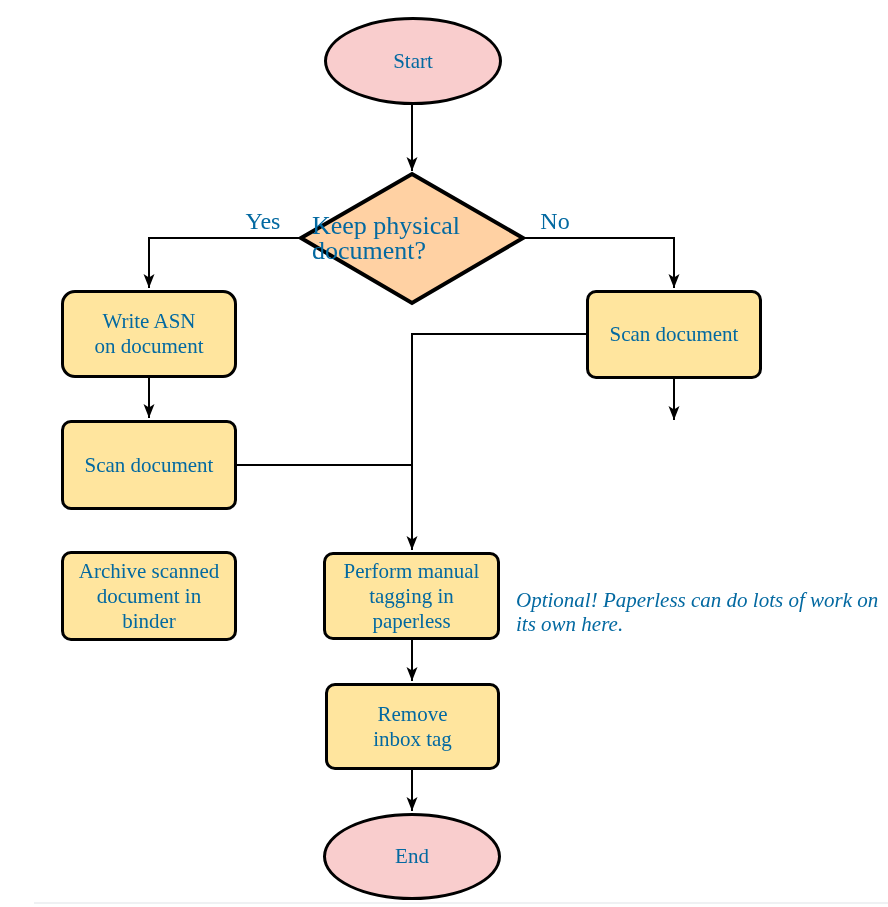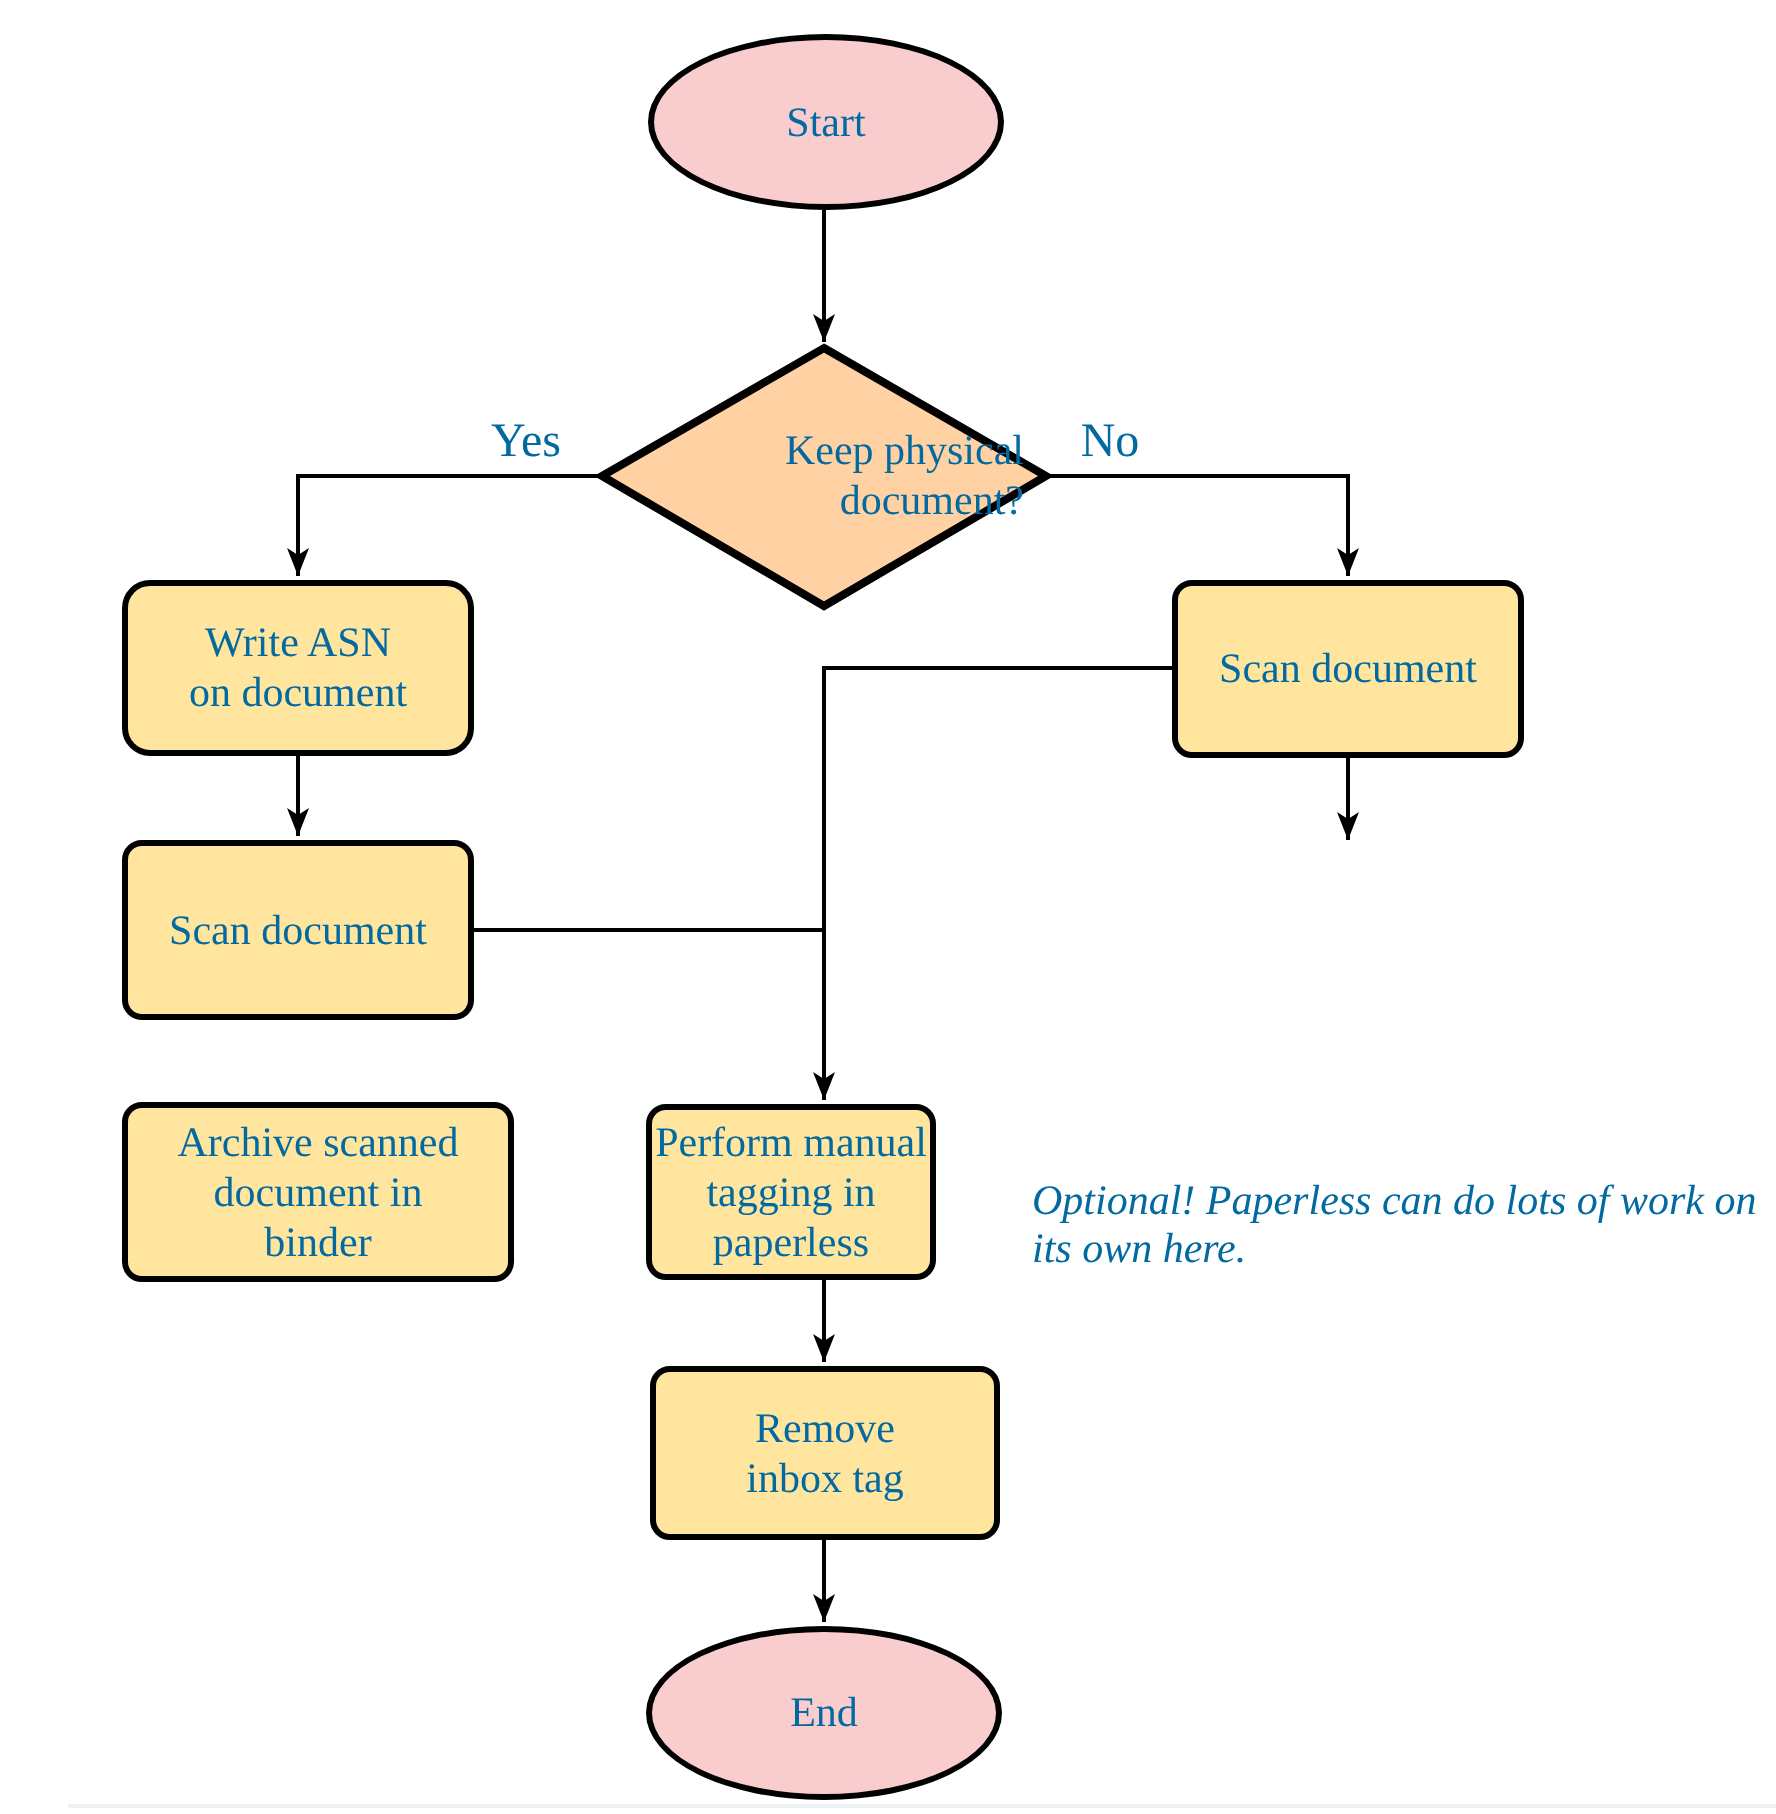--- a/index.html
+++ b/index.html
@@ -44,22 +44,22 @@
     border: 3px solid var(--stroke, #000000);
     border-radius: 10px;
   }
   .terminator {
     background: var(--terminator-fill, #f9cdcd);
     border: 3.5px solid var(--stroke, #000000);
     border-radius: 50%;
   }
   .diamond-label {
     position: absolute;
-    text-align: right;
-    font-size: 21px;
+    text-align: left;
+    font-size: 26px;
     line-height: 25px;
     white-space: pre-line;
   }
   .edge-label {
     position: absolute;
     font-size: 24px;
     line-height: 25px;
     text-align: center;
   }
   .note {
@@ -121,27 +121,27 @@
 
   <div class="node process" style="left:552px; top:290px; width:176px; height:89px;">
     <span>Scan document</span>
   </div>
 
   <div class="node process" style="left:27px; top:420px; width:176px; height:90px;">
     <span>Scan document</span>
   </div>
 
 
-  <div class="node process" style="left:27px; top:551px; width:196px; height:90px;">
+  <div class="node process" style="left:27px; top:551px; width:176px; height:90px;">
     <span>Archive scanned
 document in
 binder</span>
   </div>
 
-  <div class="node process" style="left:289px; top:552px; width:145px; height:88px;text-align:center;">
+  <div class="node process" style="left:289px; top:552px; width:177px; height:88px;text-align:center;">
     <span>Perform manual
 tagging in
 paperless</span>
   </div>
 
   <div class="note" style="left:482px; top:588px; width:420px;">Optional! Paperless can do lots of work on
 its own here.</div>
 
   <div class="node terminator" style="left:289px; top:813px; width:178px; height:87px;">
     <span>End</span>

